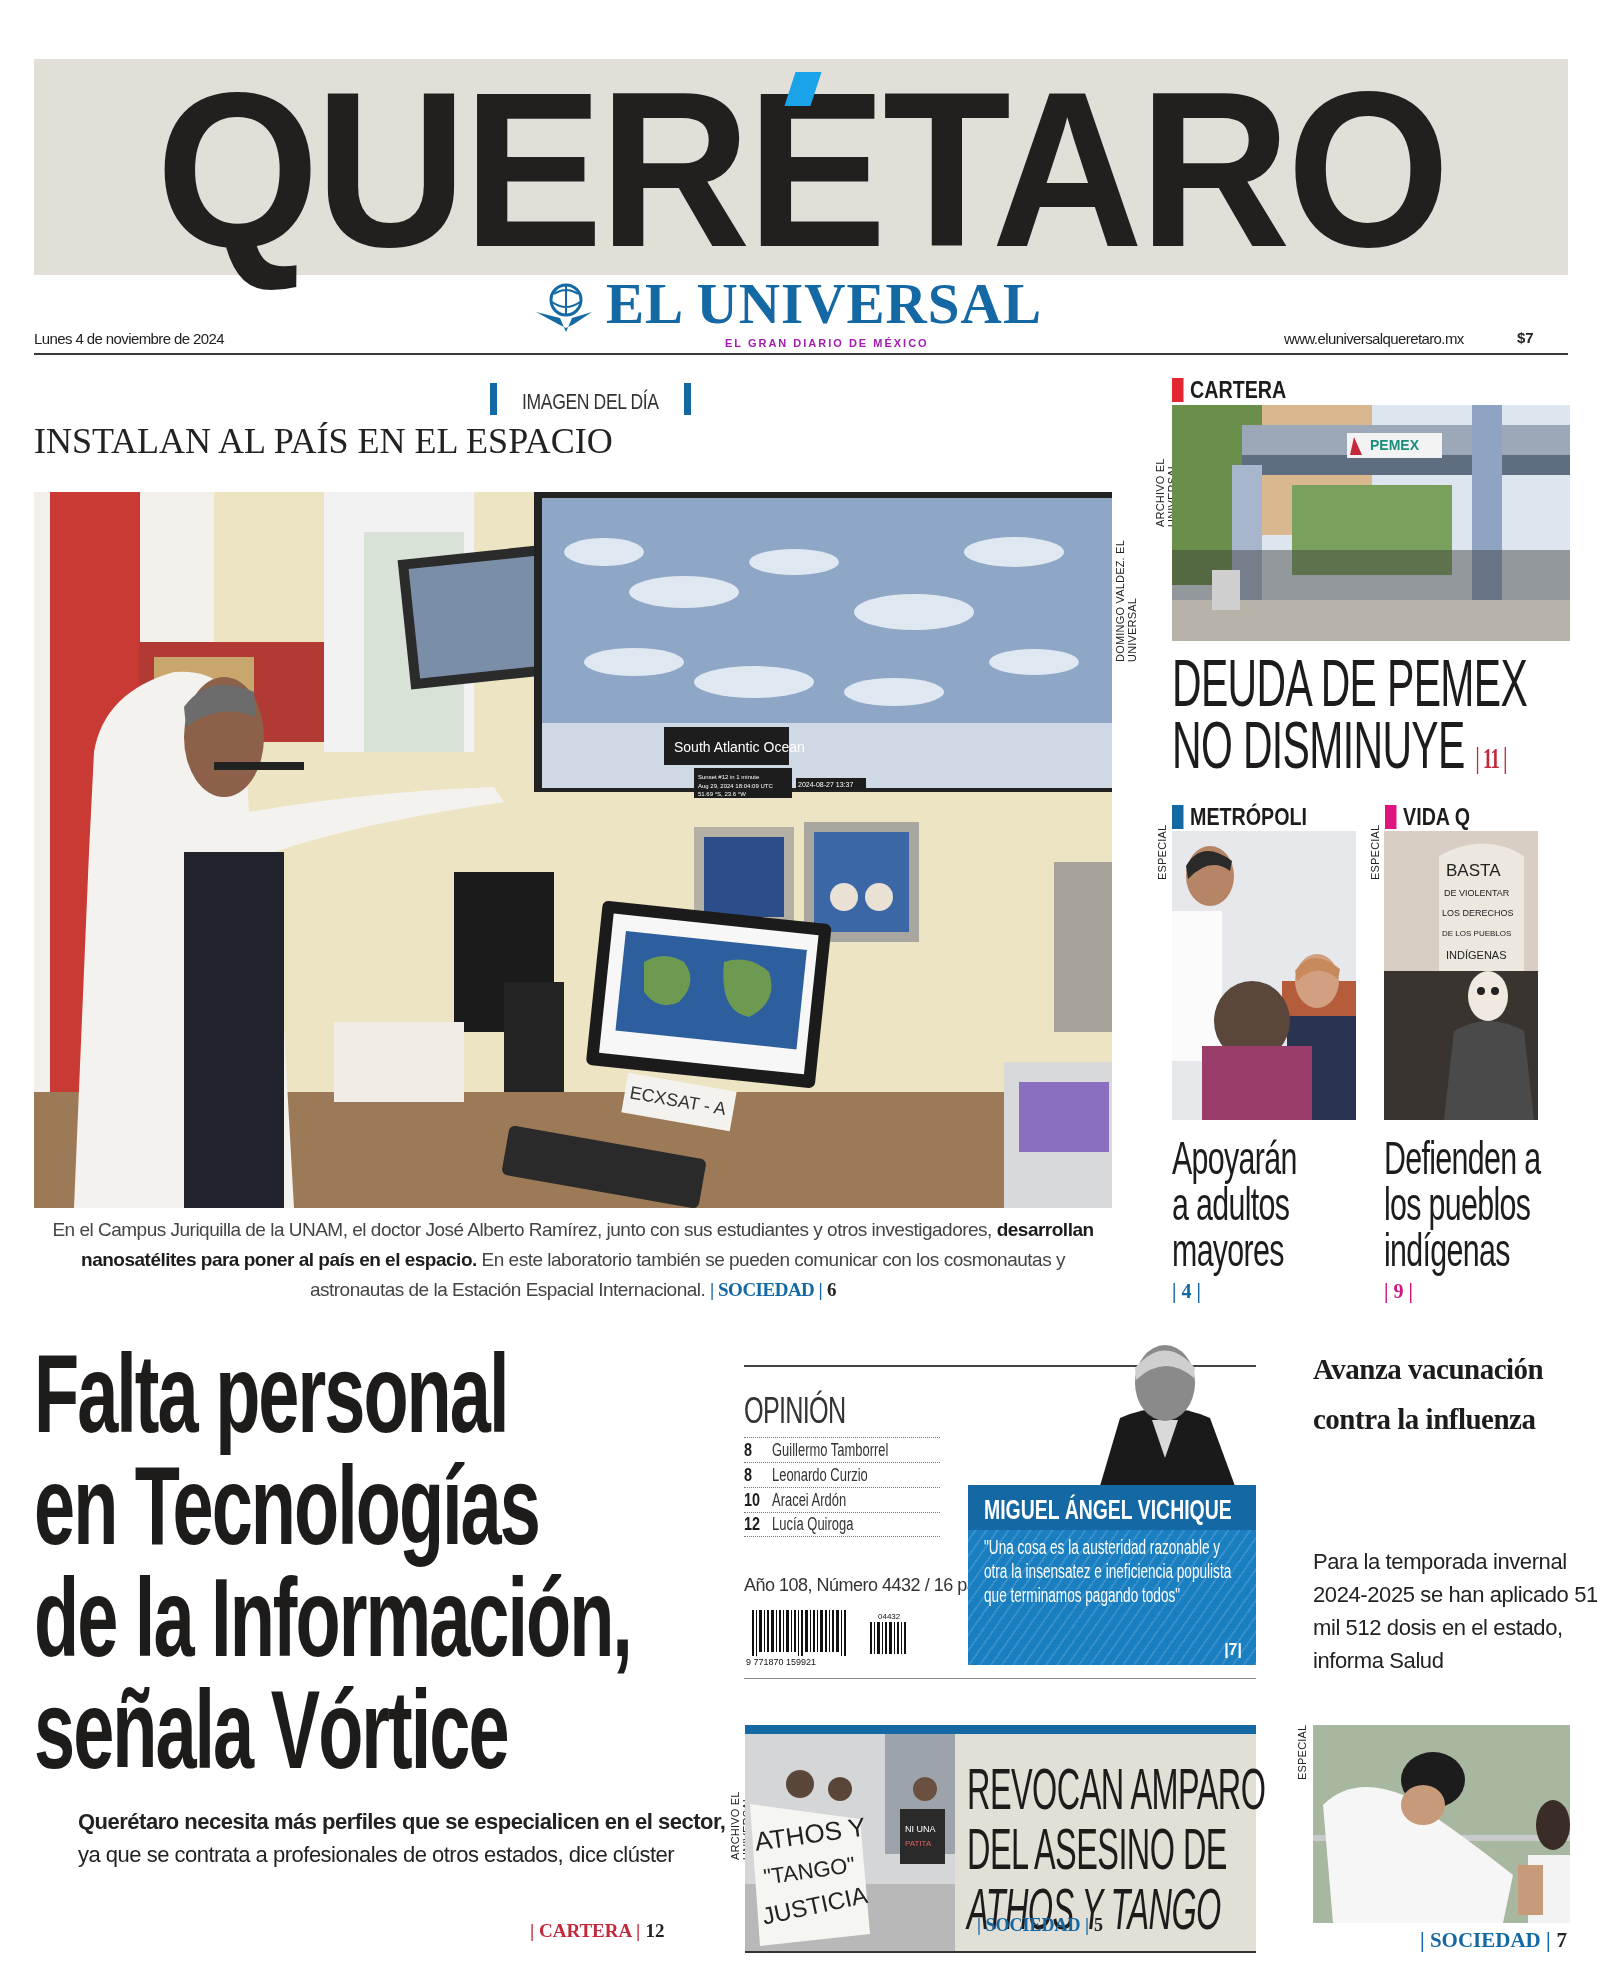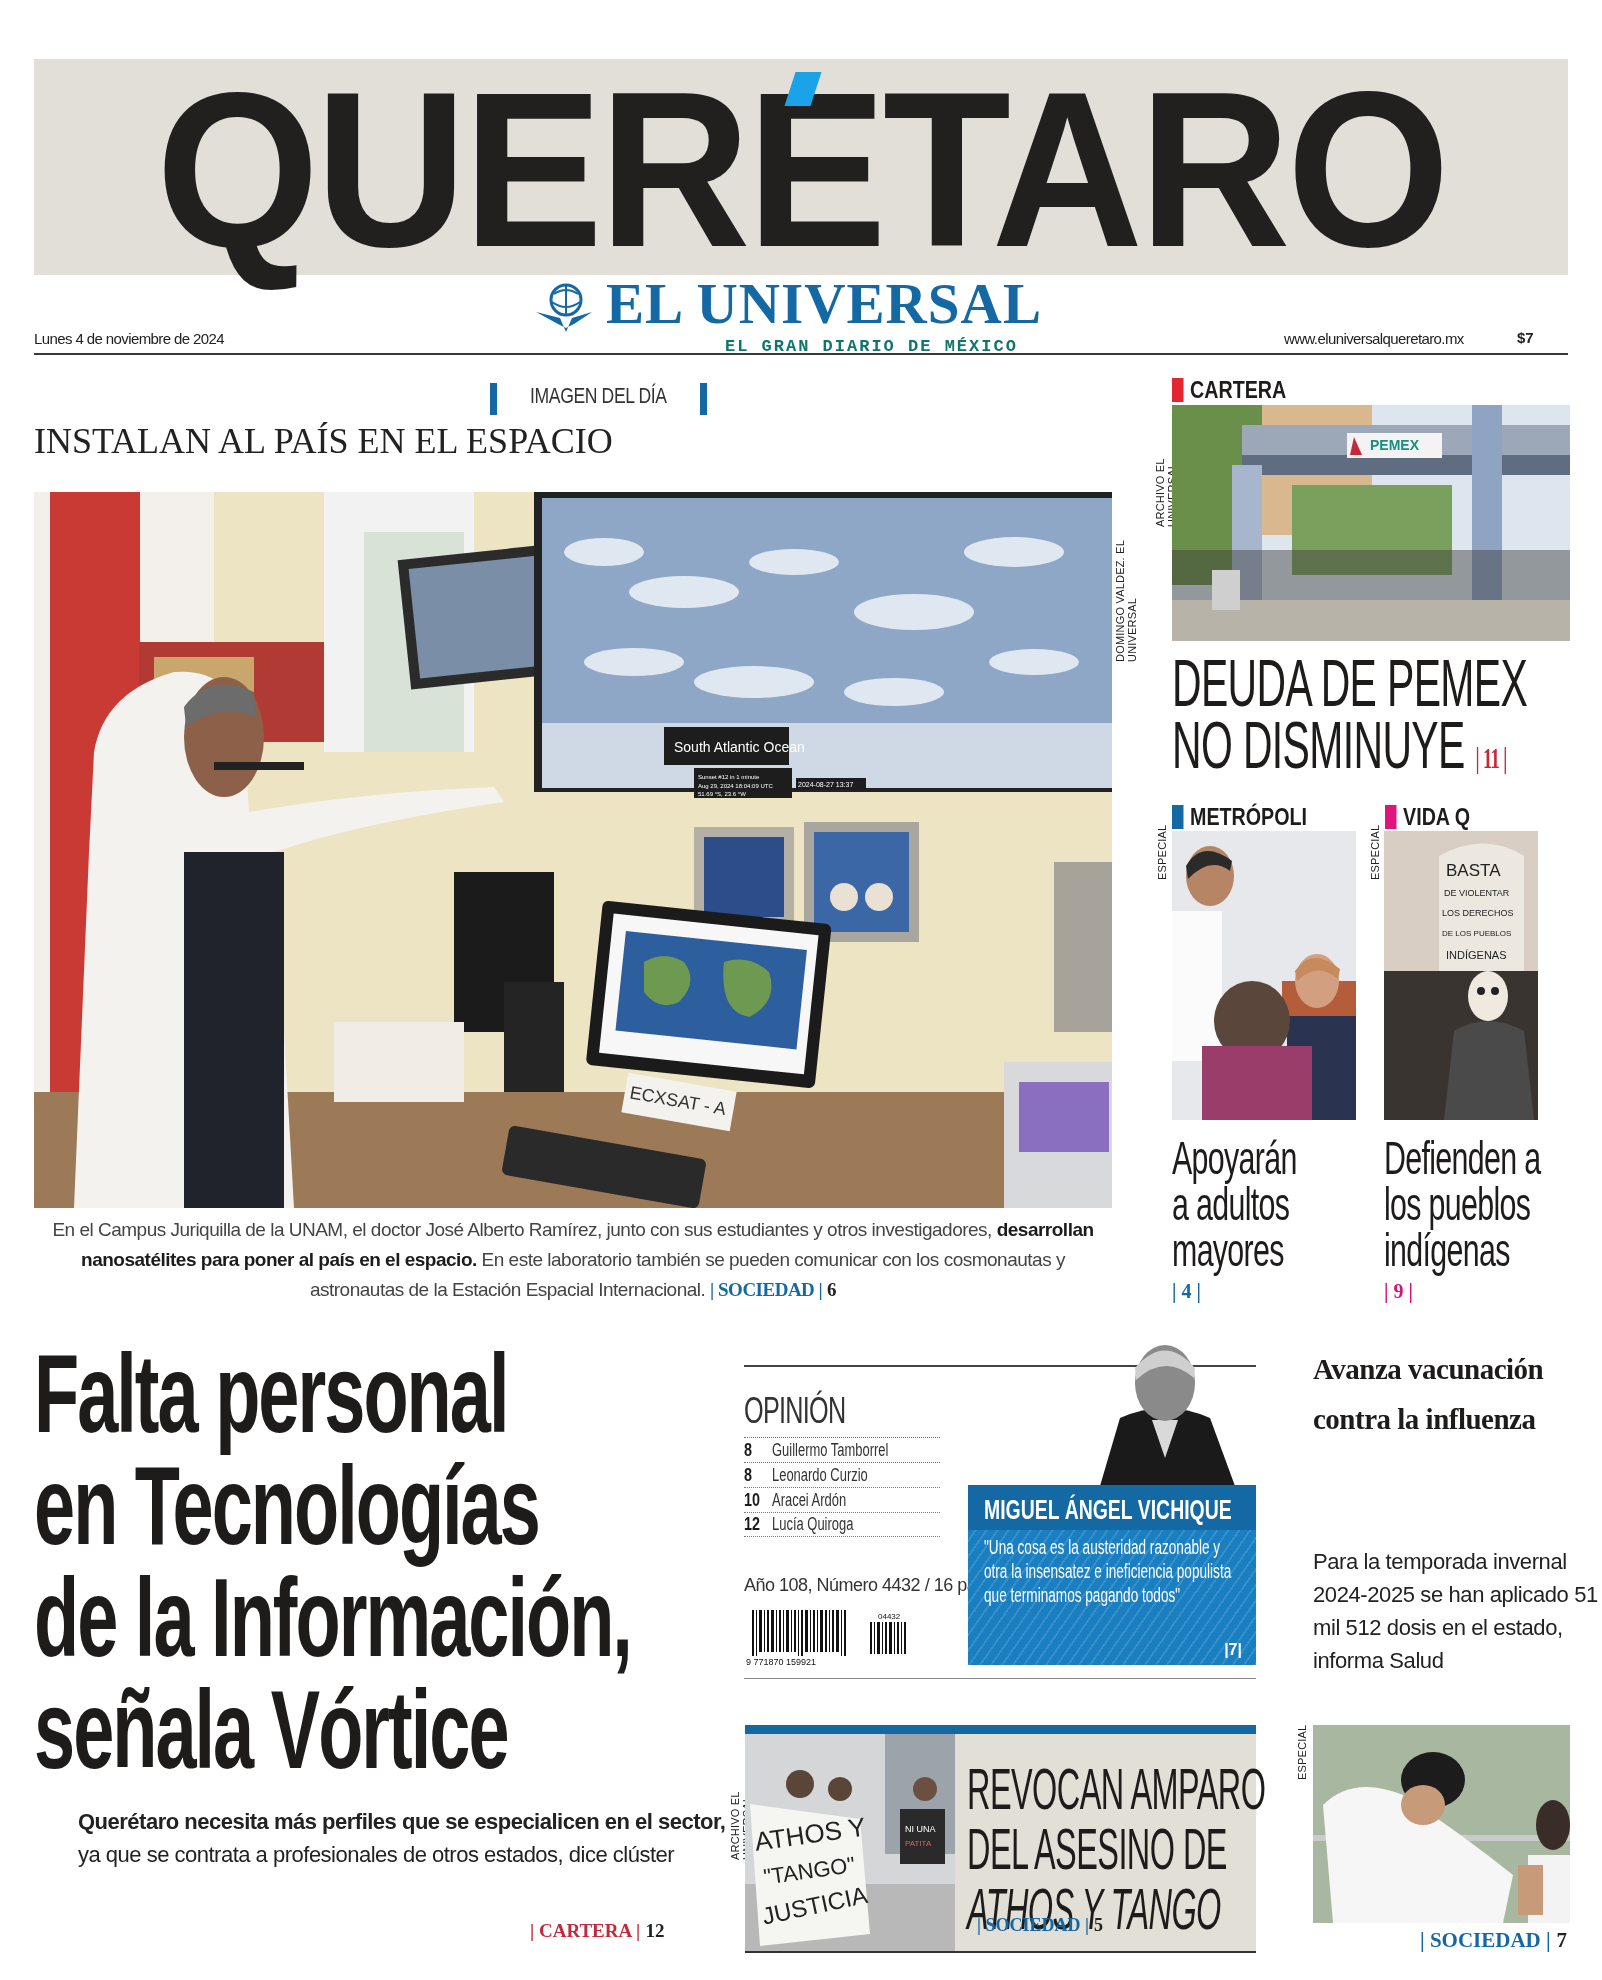--- a/index.html
+++ b/index.html
@@ -11,29 +11,29 @@
   .banner { left: 34px; top: 59px; width: 1534px; height: 216px; background: #e1dfd8; }
   .banner-title { position: absolute; left: 0; right: 0; top: 6px; text-align: center;
     font-family: "Liberation Sans", sans-serif; font-weight: 700; font-size: 210px; line-height: 210px;
     letter-spacing: -4px; color: #221f1f; transform: scaleY(1.05); }
   .accent-mark { position: absolute; left: 756px; top: 13px; width: 26px; height: 34px; background: #1aa3e8;
     transform: skewX(-18deg); }
   .logo { left: 520px; top: 280px; width: 560px; height: 75px; }
   .logo-emblem { position: absolute; left: 14px; top: 2px; width: 60px; height: 52px; }
   .logo-text { position: absolute; left: 86px; top: -6px; font-family: "Liberation Serif", serif; font-weight: 700;
     font-size: 56px; line-height: 60px; color: #1468a4; letter-spacing: 1px; transform: scaleX(1.02); transform-origin: left; }
-  .logo-tag { position: absolute; left: 205px; top: 57px; font-family: Liberation Mono, monospace; font-size: 17px;
-    letter-spacing: 2px; color: #0f766e; font-weight: 700; }
+  .logo-tag { position: absolute; left: 205px; top: 57px; font-family: Liberation Sans, sans-serif; font-size: 11px;
+    letter-spacing: 2px; color: #a21caf; font-weight: 700; }
   .date { left: 34px; top: 330px; font-size: 15px; letter-spacing: -0.6px; color: #222; }
   .site { left: 1284px; top: 330px; font-size: 15px; letter-spacing: -0.6px; color: #222; }
   .price { left: 1517px; top: 329px; font-size: 15px; font-weight: 700; color: #222; }
   .top-rule { left: 34px; top: 353px; width: 1534px; height: 2px; background: #3a3a3a; }
 
   
-  .kicker-wrap { left: 490px; top: 383px; height: 32px; display: flex; align-items: flex-start; gap: 16px; }
+  .kicker-wrap { left: 490px; top: 383px; height: 32px; display: flex; align-items: flex-end; gap: 8px; }
   .kbar { width: 7px; height: 32px; background: #1468a4; }
   .kicker { font-size: 22px; color: #333; letter-spacing: -0.5px; transform: scaleX(0.8); display: inline-block; }
   .doy-title { left: 34px; top: 420px; width: 1078px; text-align: left; font-family: "Liberation Serif", serif;
     font-size: 36px; color: #222; letter-spacing: 0px; }
   .main-photo { left: 34px; top: 492px; width: 1078px; height: 716px; overflow: hidden; background: #e9dfb8; }
   .credit-v { writing-mode: vertical-rl; transform: rotate(180deg); font-size: 11px; color: #222; letter-spacing: 0.2px; }
   .caption { left: 34px; top: 1215px; width: 1078px; text-align: center; font-size: 19px; line-height: 30px;
     color: #444; letter-spacing: -0.5px; }
   .caption b { color: #1e1b1b; }
   .sec-blue { color: #1468a4; font-family: "Liberation Serif", serif; font-weight: 700; }

